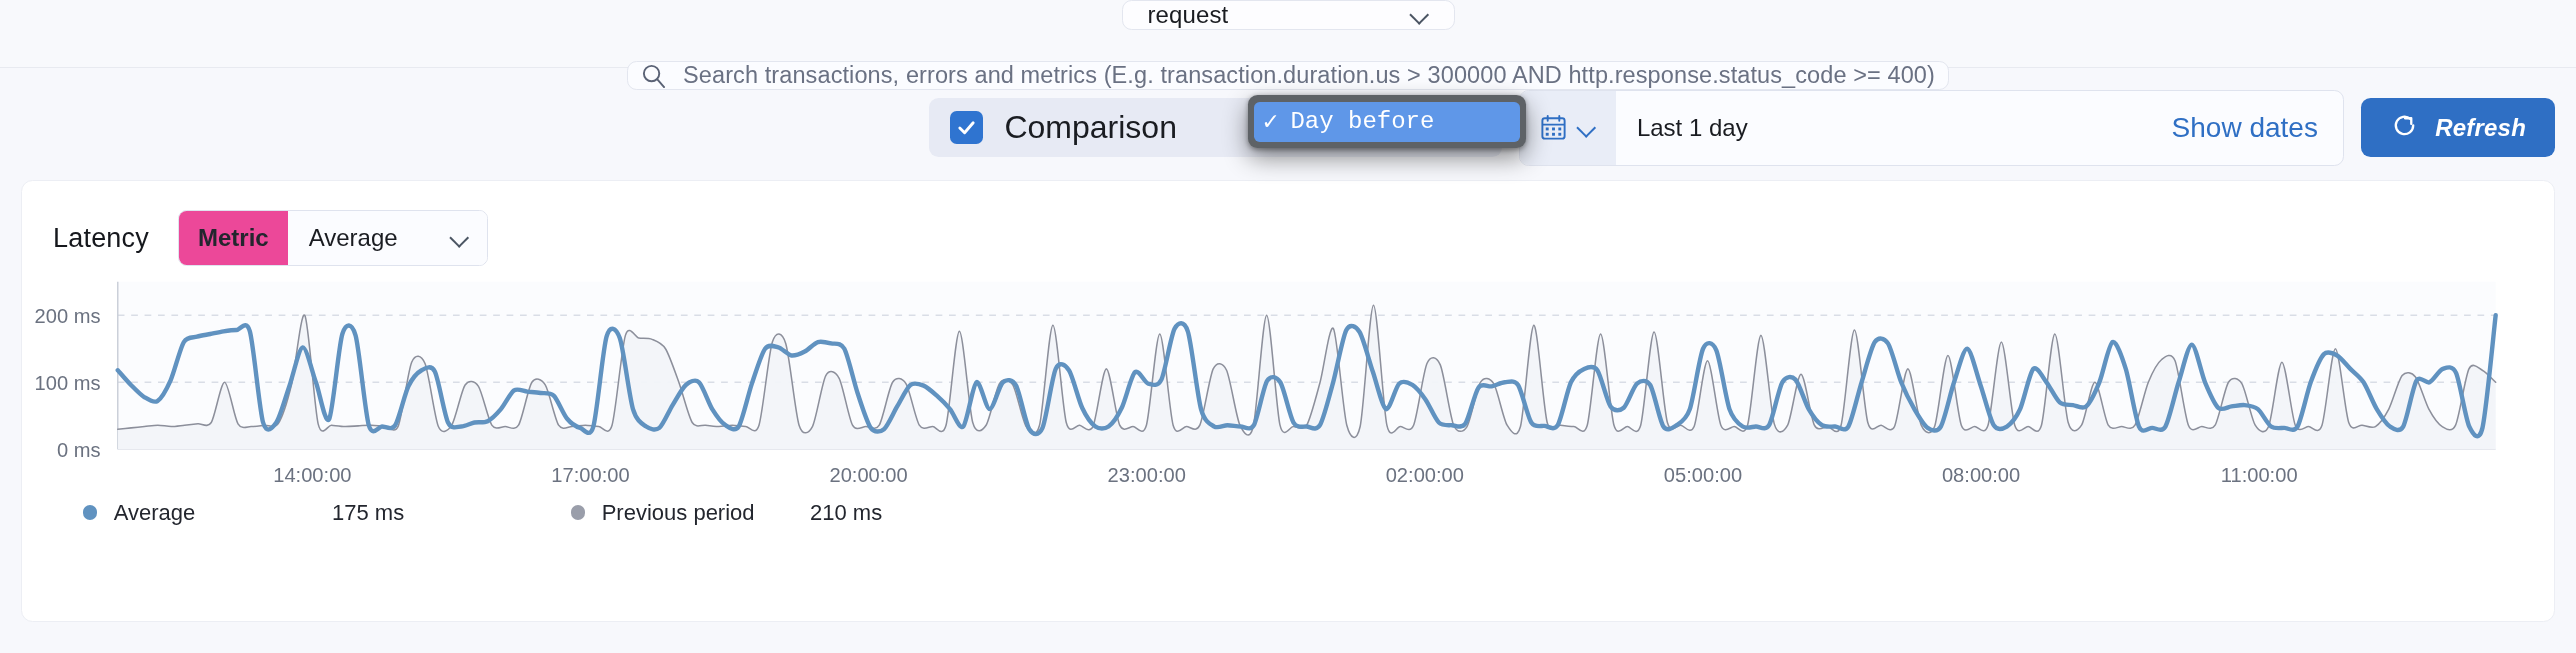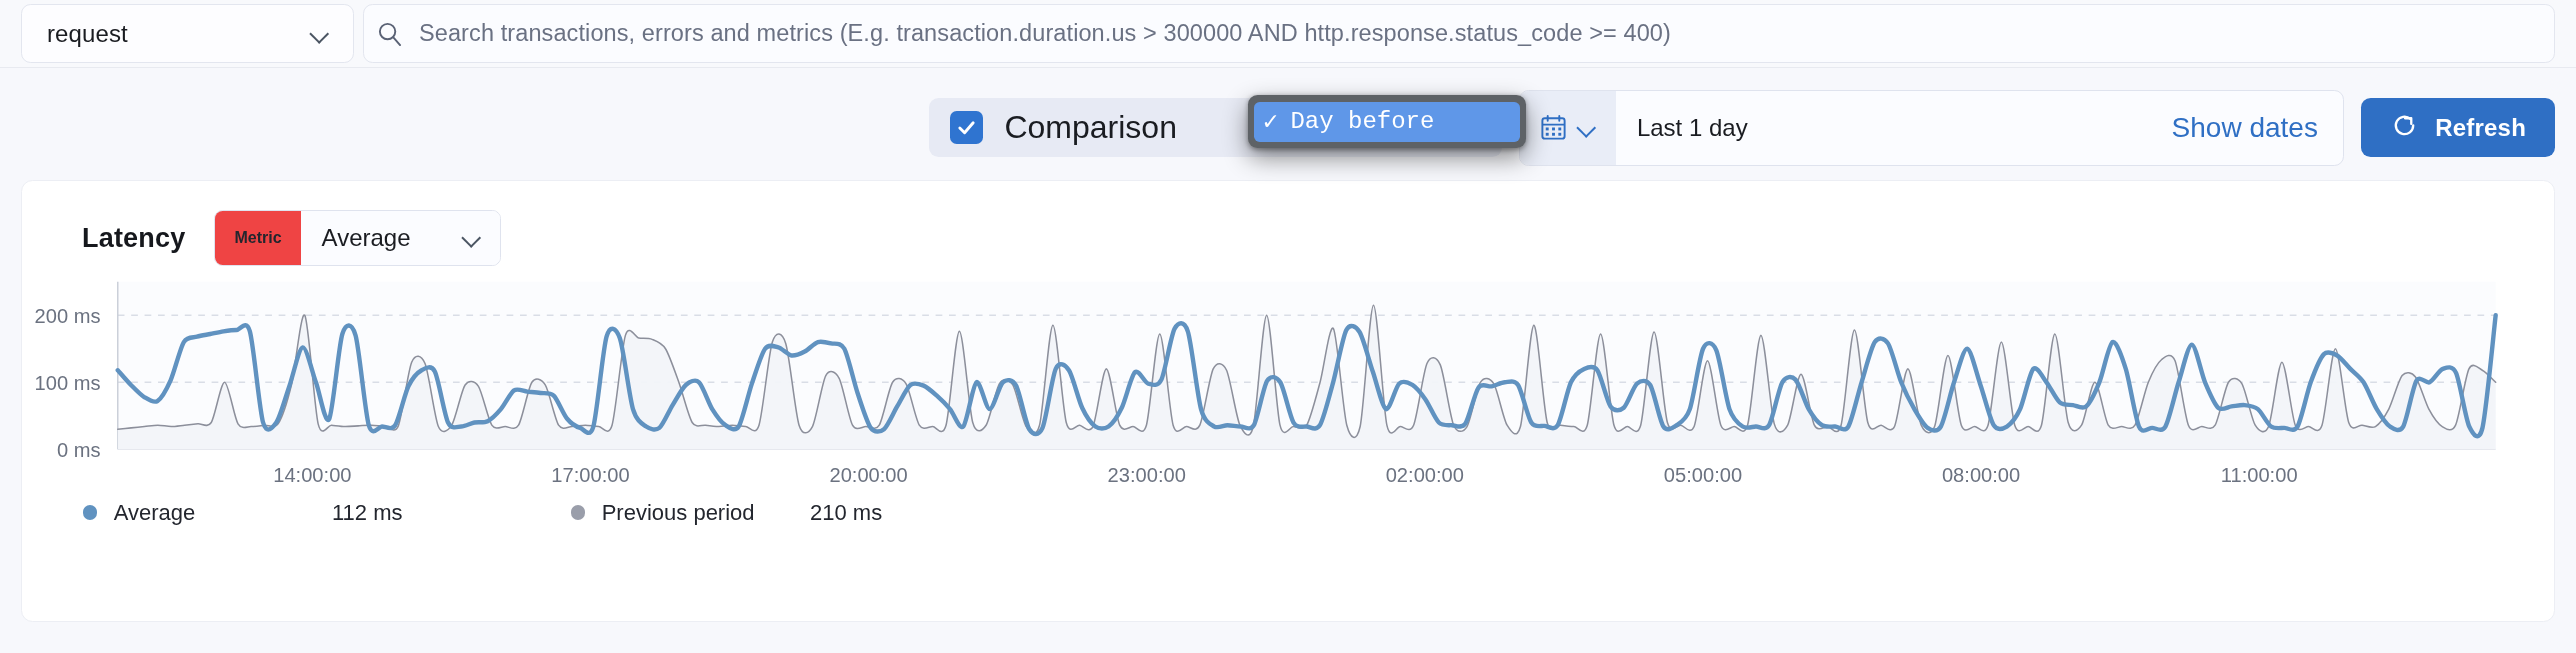--- a/index.html
+++ b/index.html
@@ -13,21 +13,22 @@
   }
   body { position: relative; overflow: hidden; }
 
   
   .topbar {
     position: absolute; left: 0; top: 0; width: 2576px; height: 68px;
     background: #f8f9fc;
     border-bottom: 1px solid #e8eaf0;
     display: flex; align-items: center;
     padding: 0 21px;
-    gap: 9px;
+    gap: 31px;
+    flex-direction: column;
   }
   .env-select {
     width: 333px; height: 59px;
     background: #fdfdff;
     border: 1px solid #e3e6ef;
     border-radius: 9.6px;
     display: flex; align-items: center; justify-content: space-between;
     padding: 0 23px 0 25px;
     cursor: pointer;
   }
@@ -125,44 +126,44 @@
   .date-value {
     flex: 1; font-size: 24px; color: #1a1c21; padding-left: 21px;
   }
   .show-dates {
     font-size: 28px; color: #2f6fc4; padding-right: 25px; cursor: pointer;
     white-space: nowrap;
   }
   .refresh-btn {
     height: 59px; background: #2f6fc4; border-radius: 9.6px;
     display: flex; align-items: center; gap: 16.3px;
-    padding: 0 29px; cursor: pointer; flex: none;
+    padding: 0 29px; cursor: pointer; flex: none; font-style: italic;
   }
   .refresh-label { font-size: 24px; color: #fff; font-weight: bold; letter-spacing: 0.2px; }
 
   
   .panel {
     position: absolute; left: 21px; top: 180px;
     width: 2534px; height: 442px;
     background: #ffffff;
     border: 1px solid #eceef4;
     border-radius: 11.5px;
   }
   .panel-head {
     display: flex; align-items: center; gap: 29px;
     padding: 29px 0 0 31px;
   }
-  .panel-title { font-size: 27px; font-weight: bold; color: #16181d; letter-spacing: 0.2px; margin-left: 29px; }
+  .panel-title { font-size: 27px; font-weight: normal; color: #16181d; letter-spacing: 0.2px; }
   .metric-group {
     height: 56px; display: flex; align-items: stretch;
     border: 1px solid #dfe3ee; border-radius: 8.6px; overflow: hidden;
   }
   .metric-prepend {
-    background: #ef4444; display: flex; align-items: center;
-    padding: 0 19px; font-size: 16px; font-weight: bold; color: #23262e;
+    background: #ec4899; display: flex; align-items: center;
+    padding: 0 19px; font-size: 24px; font-weight: bold; color: #23262e;
   }
   .metric-select {
     background: #fbfcff; display: flex; align-items: center;
     gap: 50px; padding: 0 17px 0 21px; cursor: pointer; min-width: 199px;
     justify-content: space-between;
   }
   .metric-value { font-size: 24px; color: #1a1c21; }
 
   
   .chart-wrap {
@@ -290,21 +291,21 @@
         <text x="2045.6608187134502" y="219" text-anchor="middle" font-family="&quot;Liberation Sans&quot;, sans-serif" font-size="21" fill="#6b7280">08:00:00</text>
         <text x="2336.0701754385964" y="219" text-anchor="middle" font-family="&quot;Liberation Sans&quot;, sans-serif" font-size="21" fill="#6b7280">11:00:00</text>
       </svg>
   </div>
 
   <div class="legend">
     <span class="legend-item" style="width:249px">
       <span class="dot" id="dot0" style="background: rgb(96, 146, 192);"></span>
       <span class="legend-name">Average</span>
     </span>
-    <span class="legend-val" style="width:239px">112 ms</span>
+    <span class="legend-val" style="width:239px">175 ms</span>
     <span class="legend-item" style="width:239px">
       <span class="dot" id="dot1" style="background: rgb(154, 158, 170);"></span>
       <span class="legend-name">Previous period</span>
     </span>
     <span class="legend-val">210 ms</span>
   </div>
 </div>
 
 
 </body></html>

